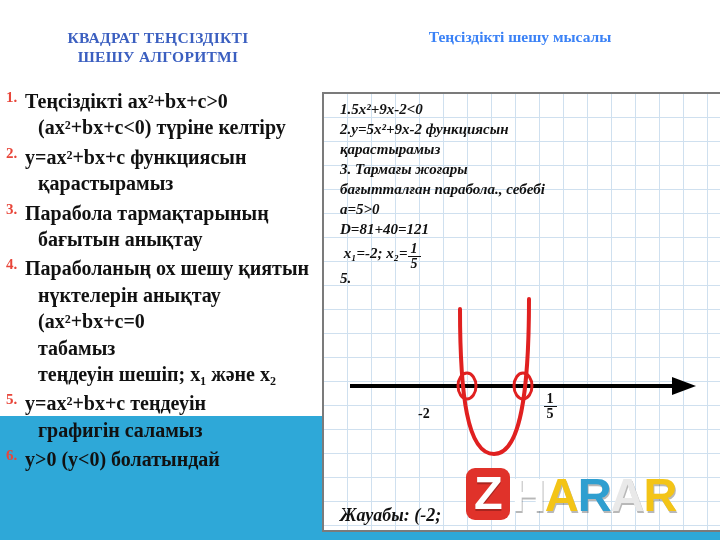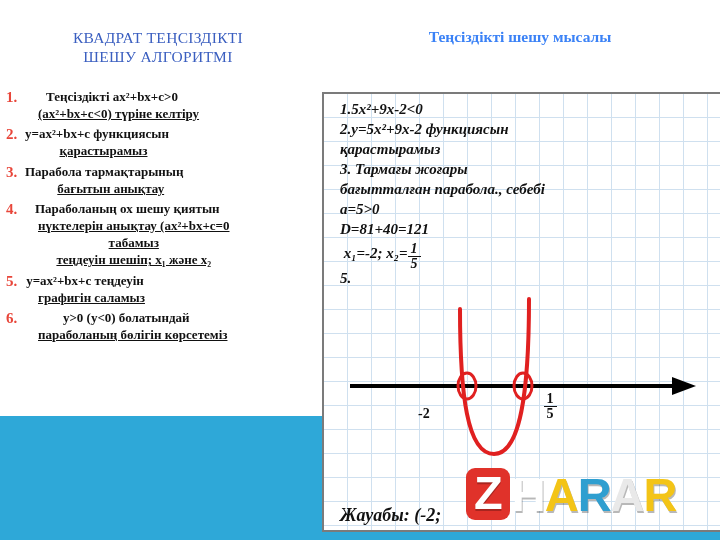--- a/index.html
+++ b/index.html
@@ -30,21 +30,21 @@
   }
   
   .left-title {
     position: absolute;
     left: 8px;
     top: 28px;
     width: 300px;
     text-align: center;
     color: #3b5fc0;
     font-family: "Liberation Serif", serif;
-    font-weight: normal;
+    font-weight: bold;
     font-size: 15.5px;
     line-height: 1.25;
     letter-spacing: 0.3px;
   }
   .steps {
     position: absolute;
     left: 6px;
     top: 88px;
     width: 312px;
   }
@@ -58,28 +58,26 @@
     font-weight: bold;
     font-size: 15px;
     line-height: 1.32;
     width: 19px;
     flex: 0 0 19px;
     text-align: left;
   }
   .step-body {
     color: #111111;
     font-weight: bold;
-    font-size: 13px;
+    font-size: 20px;
     line-height: 1.32;
-    text-align: center;
   }
   .step-body .ind {
     display: block;
     padding-left: 13px;
-    text-decoration: underline;
   }
 
   
   .right-title {
     position: absolute;
     left: 330px;
     top: 28px;
     width: 380px;
     text-align: center;
     color: #3b82f6;
@@ -228,21 +226,20 @@
       <div class="step-body">
         <span>у=ах²+bх+с  теңдеуін</span>
         <span class="ind">графигін саламыз</span>
       </div>
     </div>
 
     <div class="step">
       <div class="step-num">6.</div>
       <div class="step-body">
         <span>у&gt;0 (у&lt;0) болатындай</span>
-        <span class="ind">параболаның бөлігін көрсетеміз</span>
       </div>
     </div>
 
   </div>
 
   <div class="right-title">Теңсіздікті шешу мысалы</div>
 
   <div class="panel">
     <div class="grid"></div>
 

